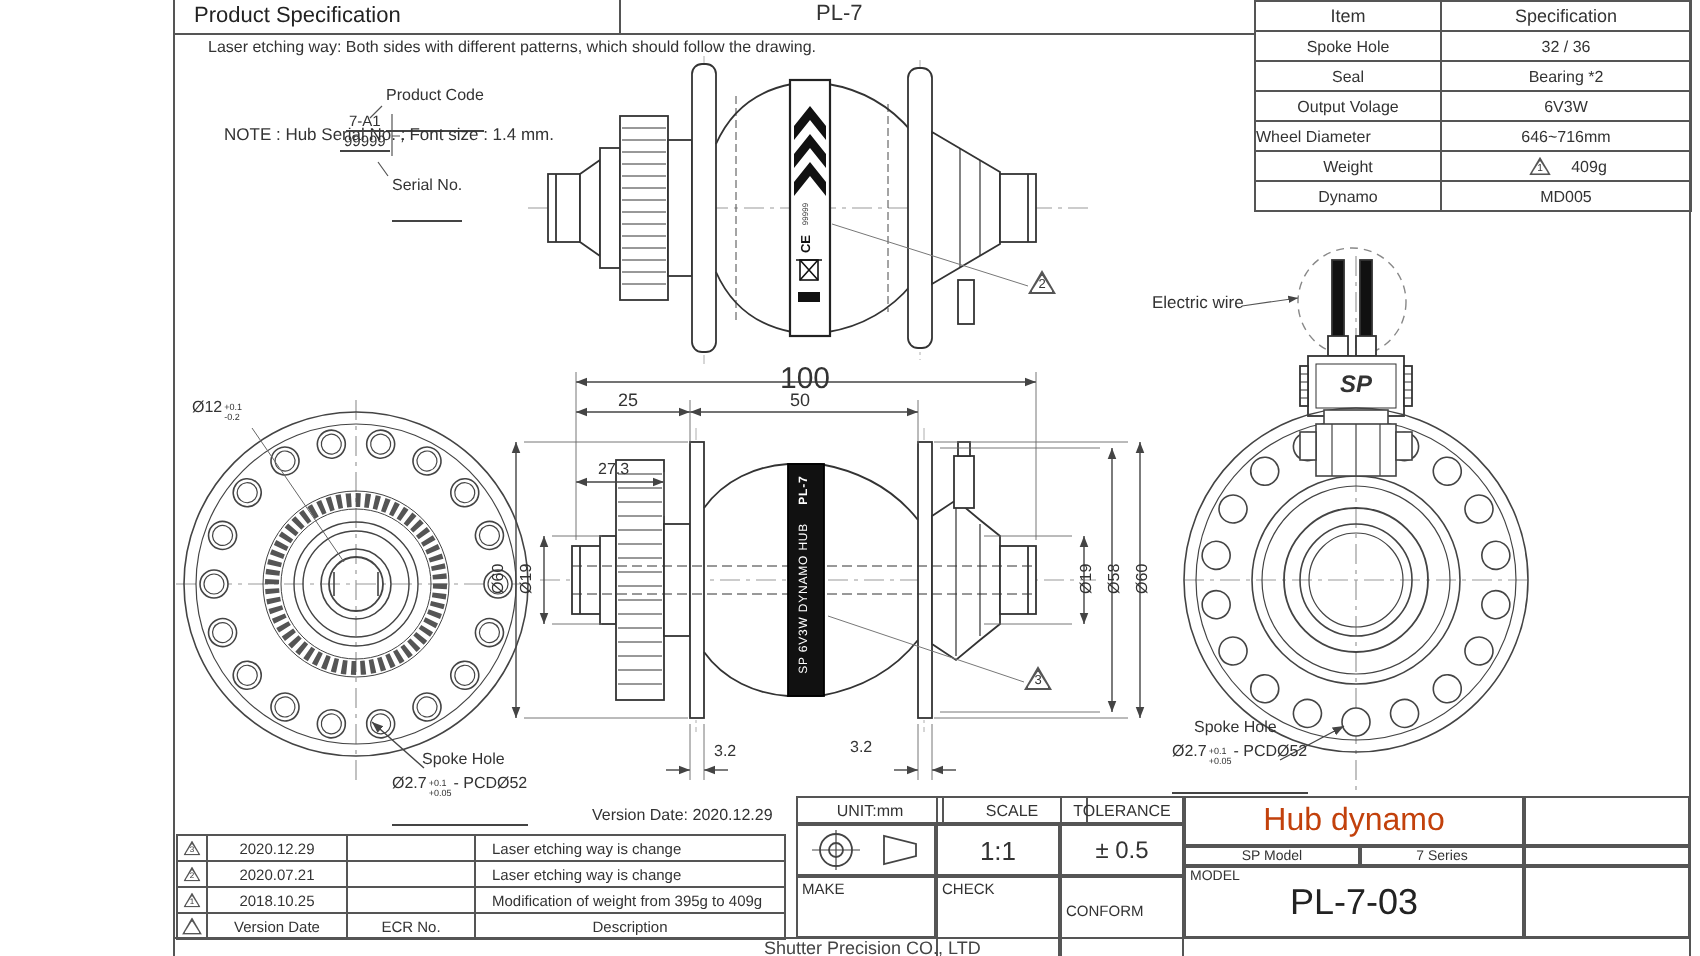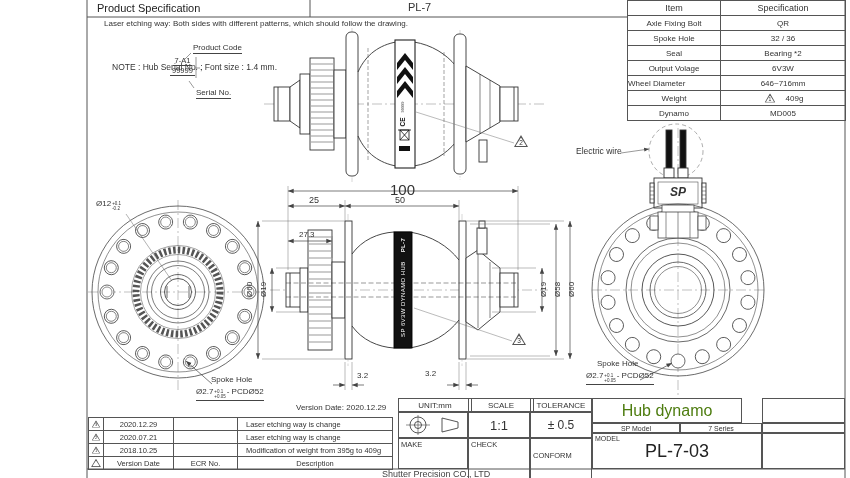--- a/index.html
+++ b/index.html
@@ -1,21 +1,21 @@
 <!DOCTYPE html>
 <html><head>
 <meta charset="utf-8">
 <style>
   html,body{margin:0;padding:0;background:#fff}
   .sheet{position:relative;width:850px;height:478px;background:#fff;overflow:hidden;
          font-family:"Liberation Sans", sans-serif;color:#333}
   .lbl{position:absolute;white-space:nowrap;color:#333;line-height:1.1}
   .rot{transform:rotate(-90deg);transform-origin:center;text-align:center}
   .stack{display:inline-flex;flex-direction:column;font-size:4.5px;line-height:4.5px;vertical-align:1px;margin:0 1px}
-  .und{border-bottom:0.8px solid #444;padding-bottom:1px}
+  .und{border-bottom:0.8px solid #444;padding-bottom:13px}
   table{border-collapse:collapse;position:absolute;table-layout:fixed}
   td{border:0.8px solid #555;padding:0;overflow:hidden;white-space:nowrap}
   .tri{position:relative;display:inline-block;width:14px;height:12px;flex:none;vertical-align:middle}
   .tri::before{content:"";position:absolute;inset:0;background:#555;clip-path:polygon(50% 0,100% 100%,0 100%)}
   .tri::after{content:"";position:absolute;left:1.6px;right:1.6px;top:2.6px;bottom:1px;background:#fff;clip-path:polygon(50% 0,100% 100%,0 100%)}
   .tri .n{position:absolute;left:0;right:0;top:4px;z-index:1;font-size:6.5px;line-height:7px;text-align:center;color:#333}
   .cell{position:absolute;border:0.8px solid #555;box-sizing:border-box;display:flex;align-items:center;justify-content:center}
   .fracbox{position:absolute;display:inline-flex;flex-direction:column;align-items:center;font-size:7.5px;line-height:1.2}
   .fracbox span{border-bottom:0.8px solid #444;padding:0 2px}
 </style>
@@ -280,24 +280,20 @@
     <colgroup>
         <col style="width:93px">
         <col style="width:125px">
       </colgroup>
     <tbody>
         <tr style="height:15px">
       <td style="text-align:center;font-size:9px">Item</td>
       <td style="text-align:center;font-size:9px">Specification</td>
     </tr>
     <tr style="height:15px">
-          <td style="text-align:center">Axle Fixing Bolt</td>
-          <td style="text-align:center">QR</td>
-        </tr>
-    <tr style="height:15px">
           <td style="text-align:center">Spoke Hole</td>
           <td style="text-align:center">32 / 36</td>
         </tr>
     <tr style="height:15px">
           <td style="text-align:center">Seal</td>
           <td style="text-align:center">Bearing *2</td>
         </tr>
     <tr style="height:15px">
           <td style="text-align:center">Output Volage</td>
           <td style="text-align:center">6V3W</td>
@@ -356,36 +352,36 @@
       <td style="text-align:center"><span class="tri" style="transform:scale(0.72)"></span></td>
       <td style="text-align:center">Version Date</td>
       <td style="text-align:center">ECR No.</td>
       <td style="text-align:center">Description</td>
     </tr>
   </tbody>
     </table>
 
   <div style="position:absolute;left:398px;top:398px;width:447px;height:71px">
     <div class="cell" style="left:0;top:0;width:74px;height:14px;font-size:8px">UNIT:mm</div>
-    <div class="cell" style="left:70px;top:0;width:66px;height:14px;font-size:8px">SCALE</div>
+    <div class="cell" style="left:70px;top:0;width:76px;height:14px;font-size:8px">SCALE</div>
     <div class="cell" style="left:132px;top:0;width:62px;height:14px;font-size:8px">TOLERANCE</div>
     <div class="cell" style="left:0;top:14px;width:70px;height:26px">
       <svg width="66" height="24" viewBox="0 0 66 24" stroke="#444" fill="none" stroke-width="0.9">
         <circle cx="18" cy="12" r="8"></circle>
           <circle cx="18" cy="12" r="3.5"></circle>
         <path d="M6,12 H30 M18,2 V22" stroke-width="0.6"></path>
         <path d="M42,5 V19 L58,15 V9 Z"></path>
       </svg>
     </div>
     <div class="cell" style="left:70px;top:14px;width:62px;height:26px;font-size:13px">1:1</div>
     <div class="cell" style="left:132px;top:14px;width:62px;height:26px;font-size:12px">± 0.5</div>
     <div class="cell" style="left:0;top:40px;width:70px;height:31px;align-items:flex-start;justify-content:flex-start;padding:1px 2px;font-size:7.5px">MAKE</div>
     <div class="cell" style="left:70px;top:40px;width:62px;height:48px;align-items:flex-start;justify-content:flex-start;padding:1px 2px;font-size:7.5px">CHECK</div>
     <div class="cell" style="left:132px;top:40px;width:62px;height:48px;align-items:flex-start;justify-content:flex-start;padding:12px 2px;font-size:7.5px">CONFORM</div>
-    <div class="cell" style="left:194px;top:0;width:150px;height:25px;font-size:16px;color:#4d7c0f">Hub dynamo</div>
+    <div class="cell" style="left:194px;top:0;width:170px;height:25px;font-size:16px;color:#c2410c">Hub dynamo</div>
     <div class="cell" style="left:364px;top:0;width:83px;height:25px"></div>
     <div class="cell" style="left:194px;top:25px;width:88px;height:10px;font-size:7px">SP Model</div>
     <div class="cell" style="left:282px;top:25px;width:82px;height:10px;font-size:7px">7 Series</div>
     <div class="cell" style="left:364px;top:25px;width:83px;height:10px"></div>
     <div class="cell" style="left:194px;top:35px;width:170px;height:36px">
       <span style="position:absolute;left:2px;top:1px;font-size:7px">MODEL</span>
       <span style="font-size:18px;color:#222">PL-7-03</span>
     </div>
     <div class="cell" style="left:364px;top:35px;width:83px;height:36px"></div>
   </div>

